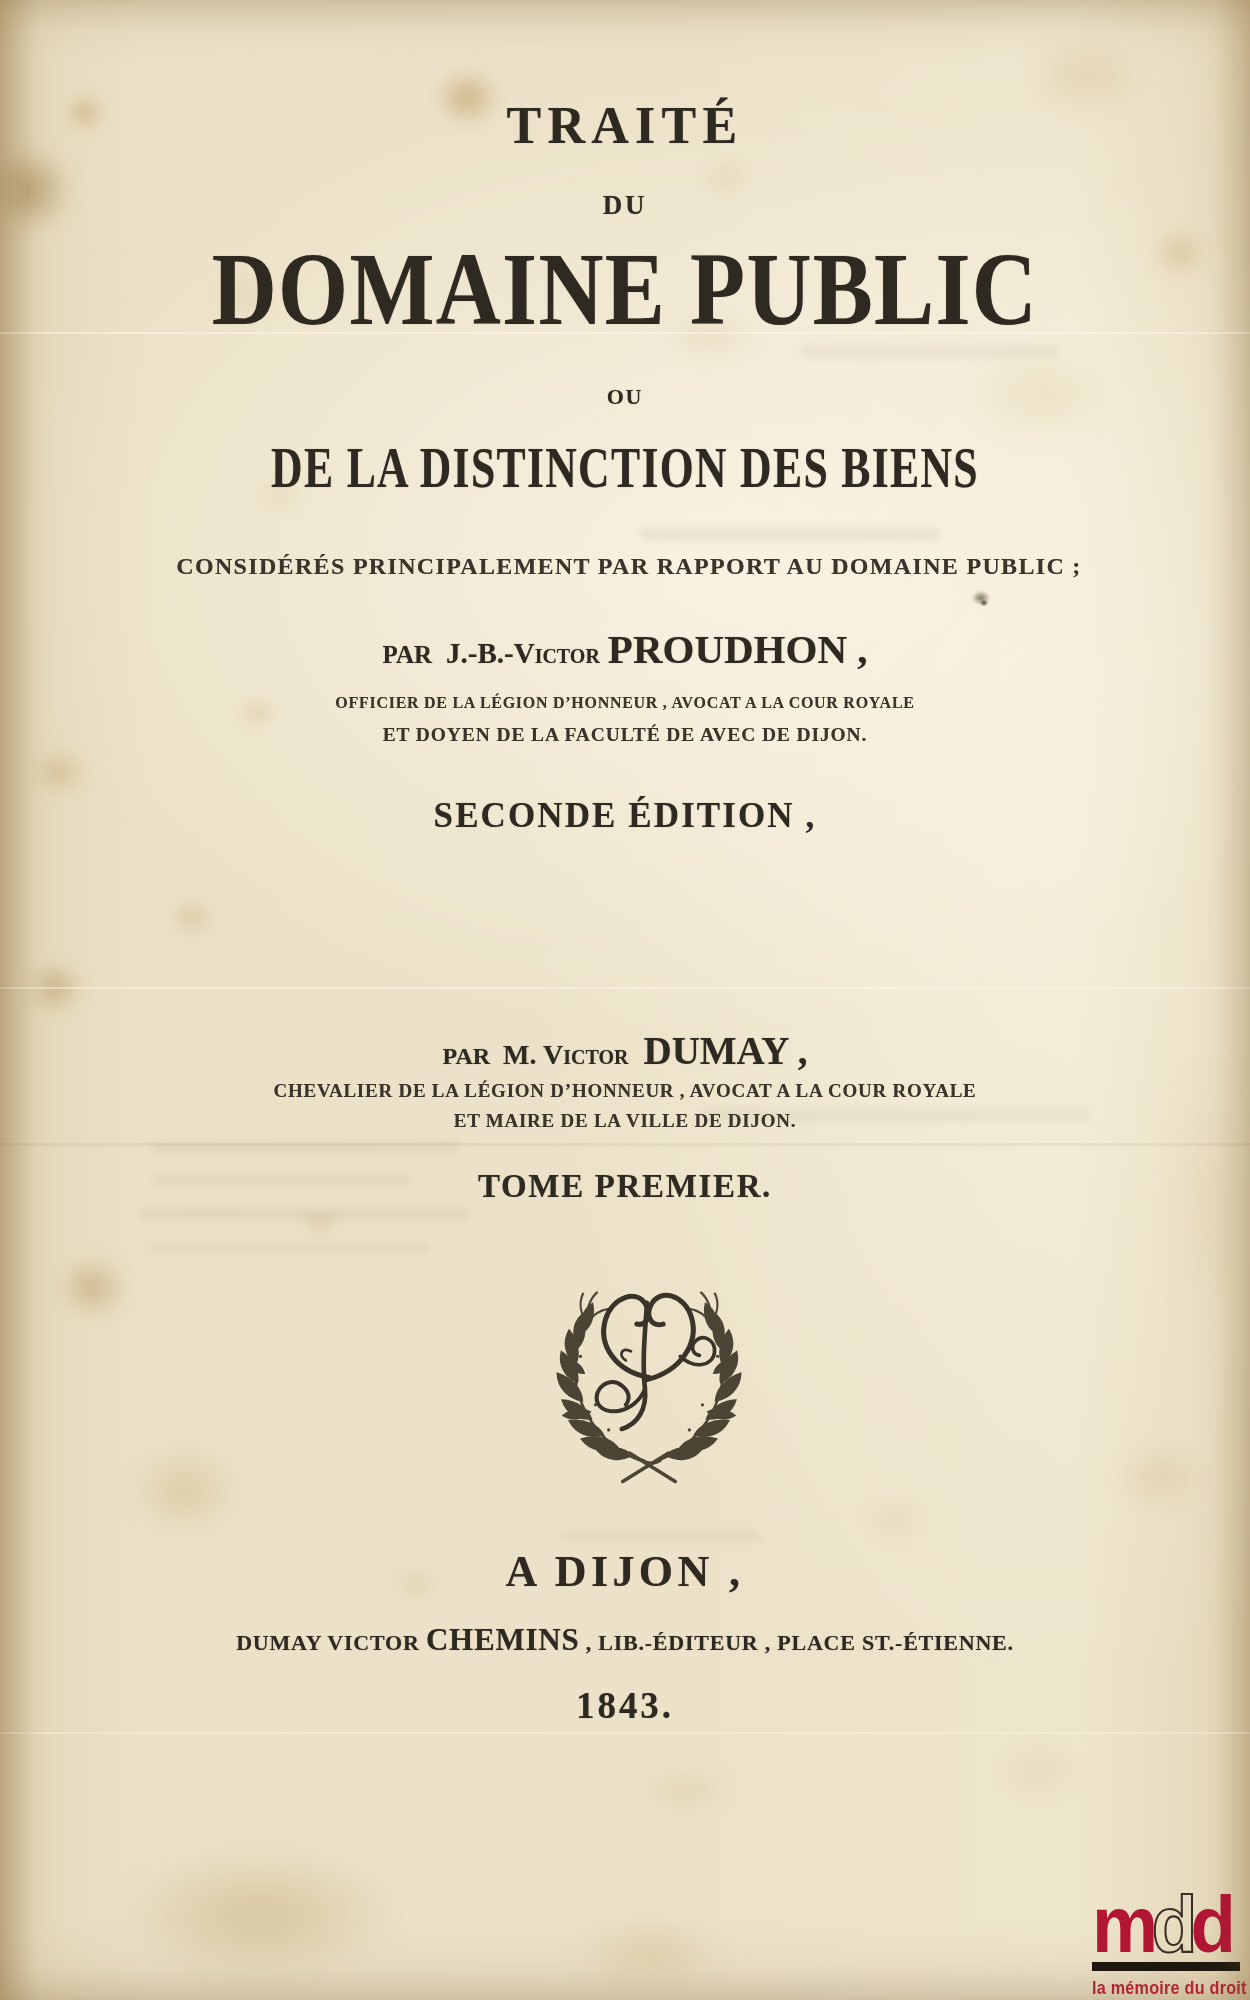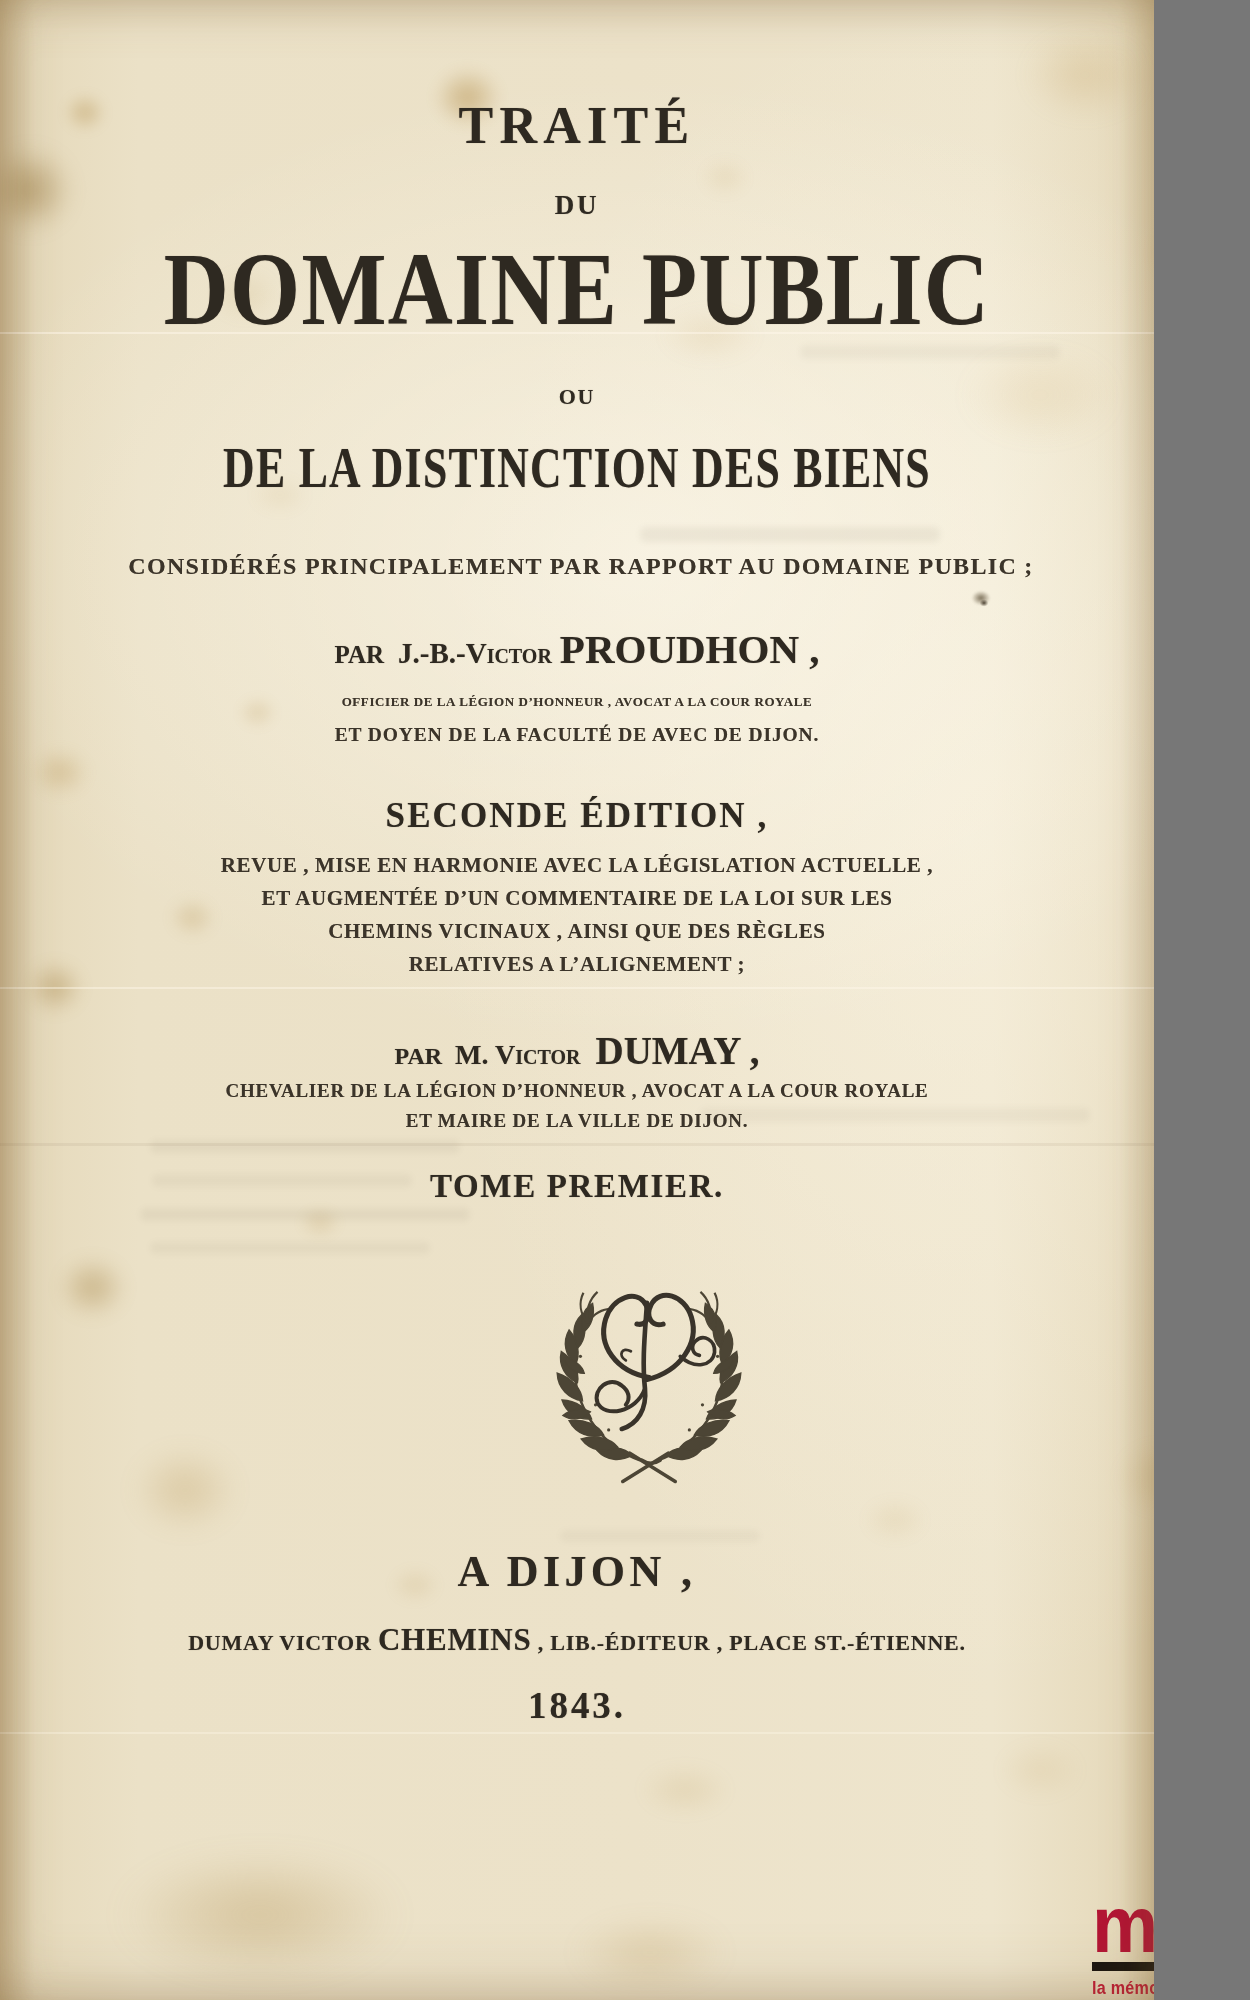--- a/index.html
+++ b/index.html
@@ -1,17 +1,17 @@
 <!DOCTYPE html>
 <html><head>
 <meta charset="utf-8">
 <style>
   html,body{margin:0;padding:0;background:#777;}
   #page{
-    position:relative; width:1154px; height:2000px; overflow:hidden;
+    position:relative; width:1250px; height:2000px; overflow:hidden;
     font-family:"Liberation Serif","DejaVu Serif",serif;
     color:#322c24;
     background:
       radial-gradient(1150px 780px at 56% 28%, rgba(255,252,242,.55), rgba(255,252,242,0) 62%),
       radial-gradient(820px 1300px at 84% 42%, rgba(252,246,230,.5), rgba(252,246,230,0) 66%),
       linear-gradient(90deg,#d5c49e 0%,#e6dabc 3%,#ebe1c7 12%,#ece2c9 55%,#eee5cd 86%,#e6dabc 97%,#d9c9a4 100%),
       #e9ddc1;
   }
   #page::after{
     content:""; position:absolute; inset:0; pointer-events:none;
@@ -29,21 +29,21 @@
   .l-du       {top:190px; font-size:27px; letter-spacing:.10em;}
   .l-main     {top:232px; font-size:100px; letter-spacing:.015em; transform:scale(.90,1.04);}
   .l-ou       {top:384px; font-size:22px; letter-spacing:.08em;}
   .l-alt      {top:438px; font-size:52px; letter-spacing:.03em; transform:scale(.84,1.10);}
   .l-qual     {top:553px; font-size:24px; letter-spacing:.055em;padding-left:8px;}
 
   .l-auth1    {top:625px;}
   .l-auth1 .by{font-size:25px; margin-right:14px;}
   .l-auth1 .gv{font-size:29px; font-variant:small-caps; margin-right:8px;}
   .l-auth1 .sn{font-size:41px;margin-top:36px;}
-  .l-a1t1     {top:694px; font-size:13px; letter-spacing:.045em;}
+  .l-a1t1     {top:694px; font-size:16px; letter-spacing:.045em;}
   .l-a1t2     {top:724px; font-size:19.5px; letter-spacing:.045em;}
 
   .l-edh      {top:796px; font-size:35px; letter-spacing:.06em;}
   .l-edlines  {top:849px; font-size:21px; letter-spacing:.03em; line-height:33px;}
 
   .l-auth2    {top:1028px;}
   .l-auth2 .by{font-size:24px; margin-right:13px;}
   .l-auth2 .gv{font-size:28px; font-variant:small-caps; margin-right:15px;}
   .l-auth2 .sn{font-size:39px;}
   .l-a2t1     {top:1080px; font-size:19px; letter-spacing:.04em;}
@@ -124,26 +124,20 @@
   <div class="line ink l-alt">DE LA DISTINCTION DES BIENS</div>
   <div class="line inkL l-qual">CONSIDÉRÉS PRINCIPALEMENT PAR RAPPORT AU DOMAINE PUBLIC ;</div>
 
   <div class="line ink l-auth1">
     <span class="by">PAR</span><span class="gv">J.-B.-Victor</span><span class="sn">PROUDHON ,</span>
   </div>
   <div class="line inkL l-a1t1">OFFICIER DE LA LÉGION D’HONNEUR , AVOCAT A LA COUR ROYALE</div>
   <div class="line inkL l-a1t2">ET DOYEN DE LA FACULTÉ DE AVEC DE DIJON.</div>
 
   <div class="line ink l-edh">SECONDE ÉDITION ,</div>
-  <div class="line inkL l-edlines">
-    <div>REVUE , MISE EN HARMONIE AVEC LA LÉGISLATION ACTUELLE ,</div>
-    <div>ET AUGMENTÉE D’UN COMMENTAIRE DE LA LOI SUR LES</div>
-    <div>CHEMINS VICINAUX , AINSI QUE DES RÈGLES</div>
-    <div>RELATIVES A L’ALIGNEMENT ;</div>
-  </div>
 
   <div class="line ink l-auth2">
     <span class="by">PAR</span><span class="gv">M. Victor</span><span class="sn">DUMAY ,</span>
   </div>
   <div class="line inkL l-a2t1">CHEVALIER DE LA LÉGION D’HONNEUR , AVOCAT A LA COUR ROYALE</div>
   <div class="line inkL l-a2t2">ET MAIRE DE LA VILLE DE DIJON.</div>
 
   <div class="line ink l-tome">TOME PREMIER.</div>
 
   <svg id="ornament" viewBox="0 0 230 225" aria-hidden="true">

